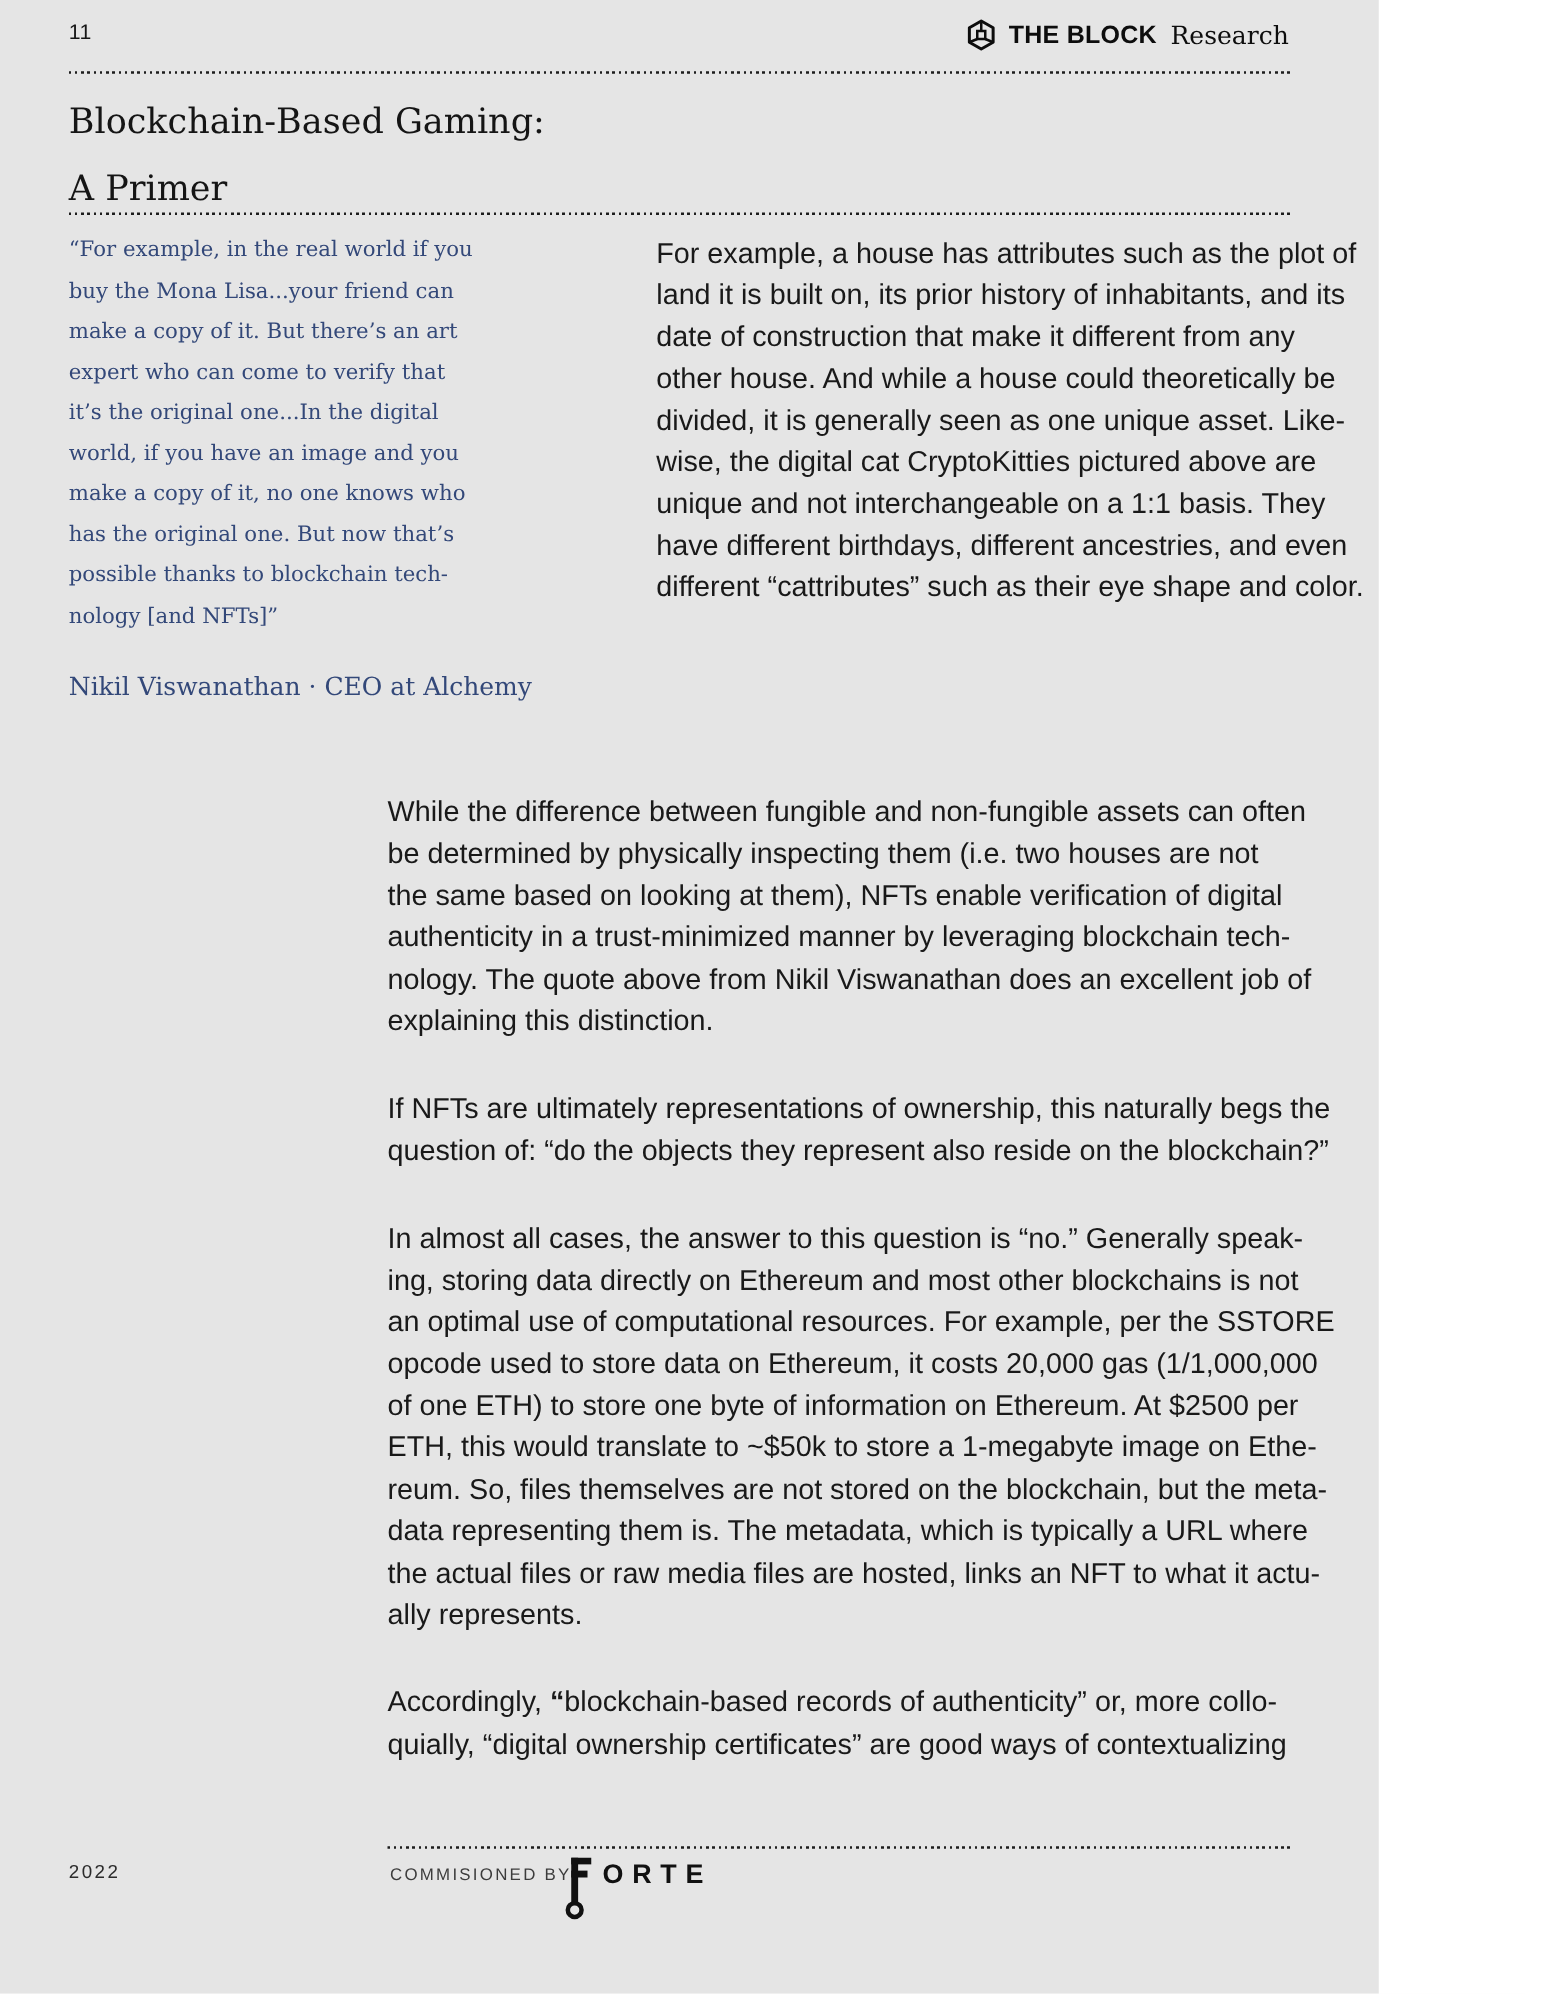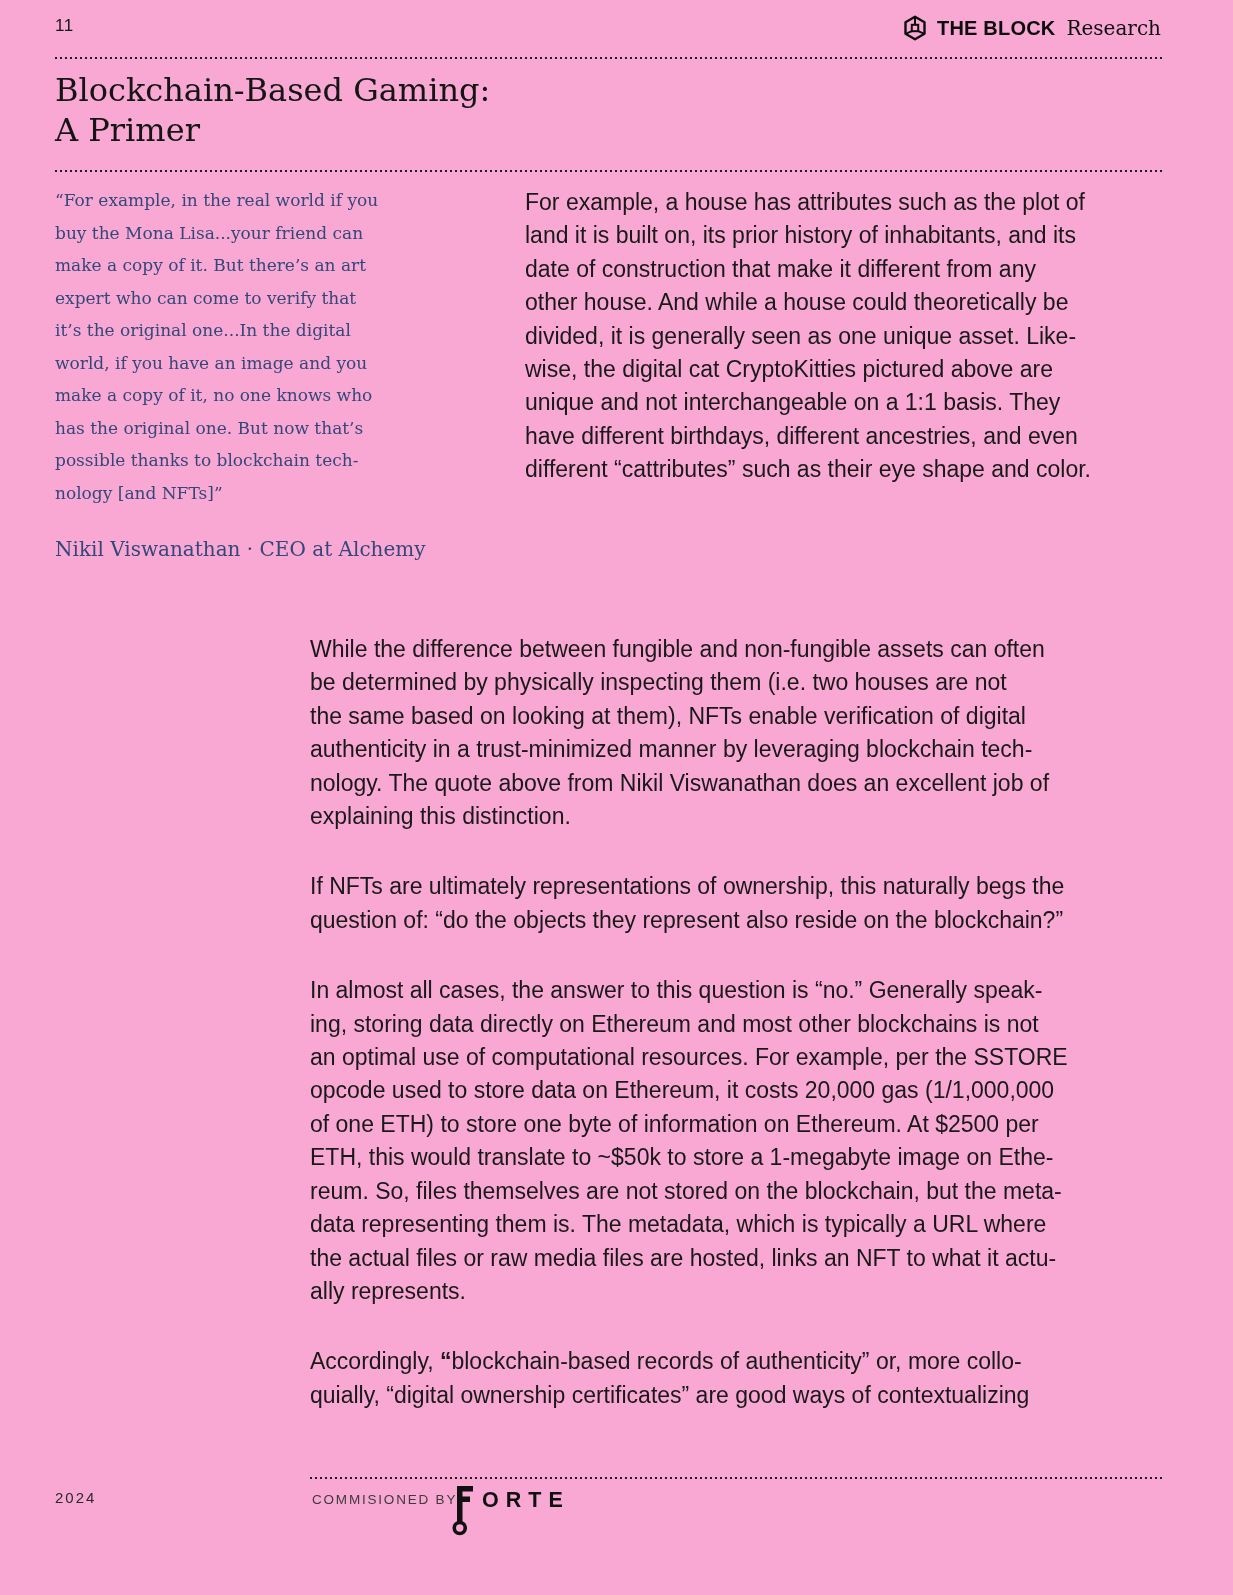--- a/index.html
+++ b/index.html
@@ -1,33 +1,33 @@
 <!DOCTYPE html>
 <html><head>
 <meta charset="utf-8">
 <style>
   html,body{margin:0;padding:0;background:#ffffff;}
   .page{
     position:relative;
-    width:1233px;height:1595px;
-    background:#f9a8d4;
+    width:1103px;height:1595px;
+    background:#e5e5e5;
     font-family:"Liberation Sans", sans-serif;
     color:#191919;
     overflow:hidden;
   }
   .dotted{
     position:absolute;height:3px;
     background-image:repeating-linear-gradient(90deg,#1d1d1d 0 2px,transparent 2px 5px);
     background-size:auto 2px;background-repeat:repeat-x;background-position:0 0;
   }
   .pagenum{position:absolute;left:55px;top:16px;font-size:17px;letter-spacing:.5px;color:#161616;}
   .brand{position:absolute;top:15px;right:72px;display:flex;align-items:center;gap:9px;}
   .brand .bname{font-size:20px;font-weight:800;letter-spacing:.2px;color:#0d0d0d;}
   .brand .bsuffix{font-family:"DejaVu Serif", serif;font-size:20px;color:#0d0d0d;margin-left:2px;}
-  .hdr{position:absolute;top:70px;font-family:"DejaVu Serif", serif;font-size:32px;line-height:40px;color:#151515;white-space:pre-line;}
+  .hdr{position:absolute;top:70px;font-family:"DejaVu Serif", serif;font-size:28px;line-height:54px;color:#151515;white-space:pre-line;}
   .hdr.left{left:55px;}
   .hdr.right{left:612px;}
   .quote{
     position:absolute;left:55px;top:184px;width:475px;
     font-family:"DejaVu Serif", serif;font-size:17px;line-height:32.5px;
     color:#334879;white-space:pre-line;
   }
   .attr{
     position:absolute;left:55px;top:537px;
     font-family:"DejaVu Serif", serif;font-size:20px;color:#334879;
@@ -113,21 +113,21 @@
 ETH, this would translate to ~$50k to store a 1-megabyte image on Ethe-
 reum. So, files themselves are not stored on the blockchain, but the meta-
 data representing them is. The metadata, which is typically a URL where
 the actual files or raw media files are hosted, links an NFT to what it actu-
 ally represents.</p>
       <p><span>Accordingly, </span><span class="b">“</span><span>blockchain-based records of authenticity” or, more collo-
 quially, “digital ownership certificates” are good ways of contextualizing</span></p>
     </div>
 
   <div class="dotted f-dotted"></div>
-  <div class="year">2024</div>
+  <div class="year">2022</div>
   <div class="commissioned">COMMISIONED BY</div>
 
   <div class="forte">
     <svg width="122" height="52" viewBox="0 0 122 52">
       <g>
         <rect x="6" y="0" width="16" height="5.5" fill="#111"></rect>
         <rect x="6" y="10.5" width="13" height="5.5" fill="#111"></rect>
         <rect x="6" y="0" width="5.5" height="36" fill="#111"></rect>
         <circle cx="8.75" cy="42" r="5.5" fill="none" stroke="#111" stroke-width="3.6"></circle>
       </g>

